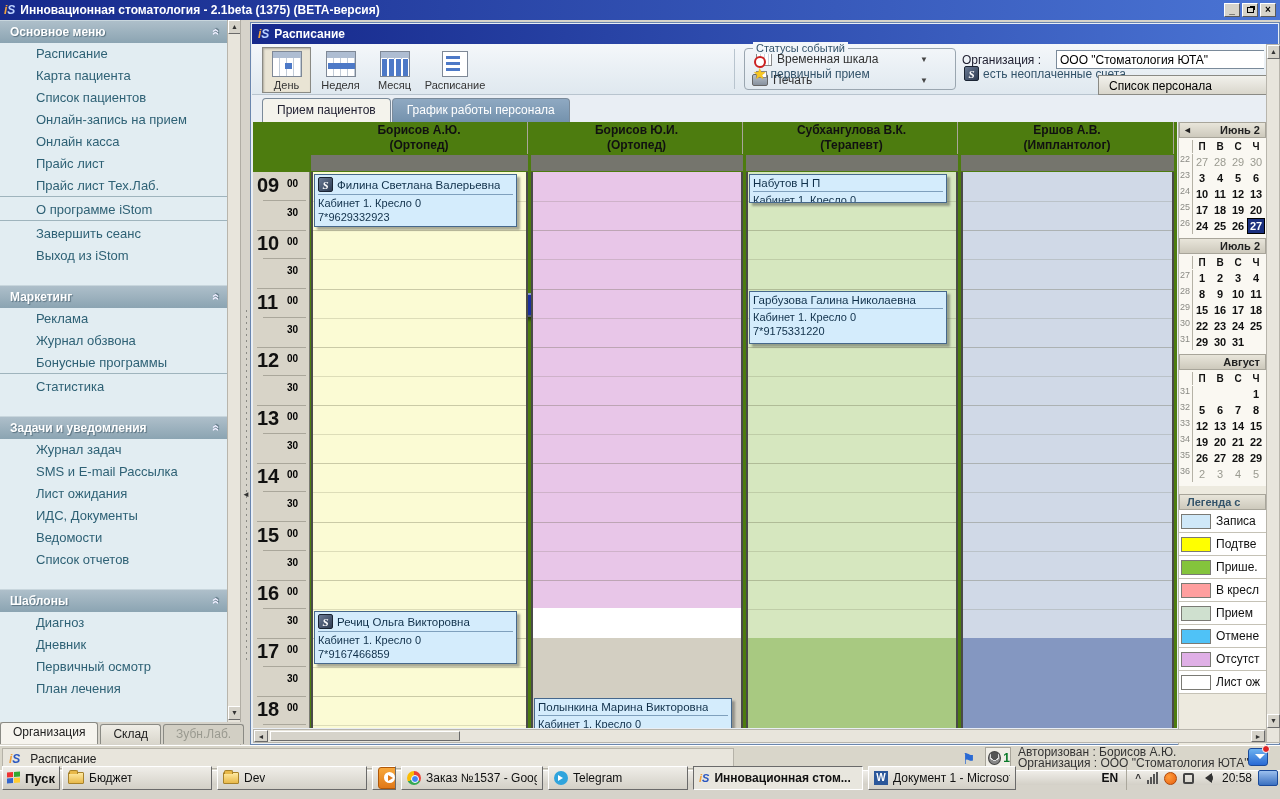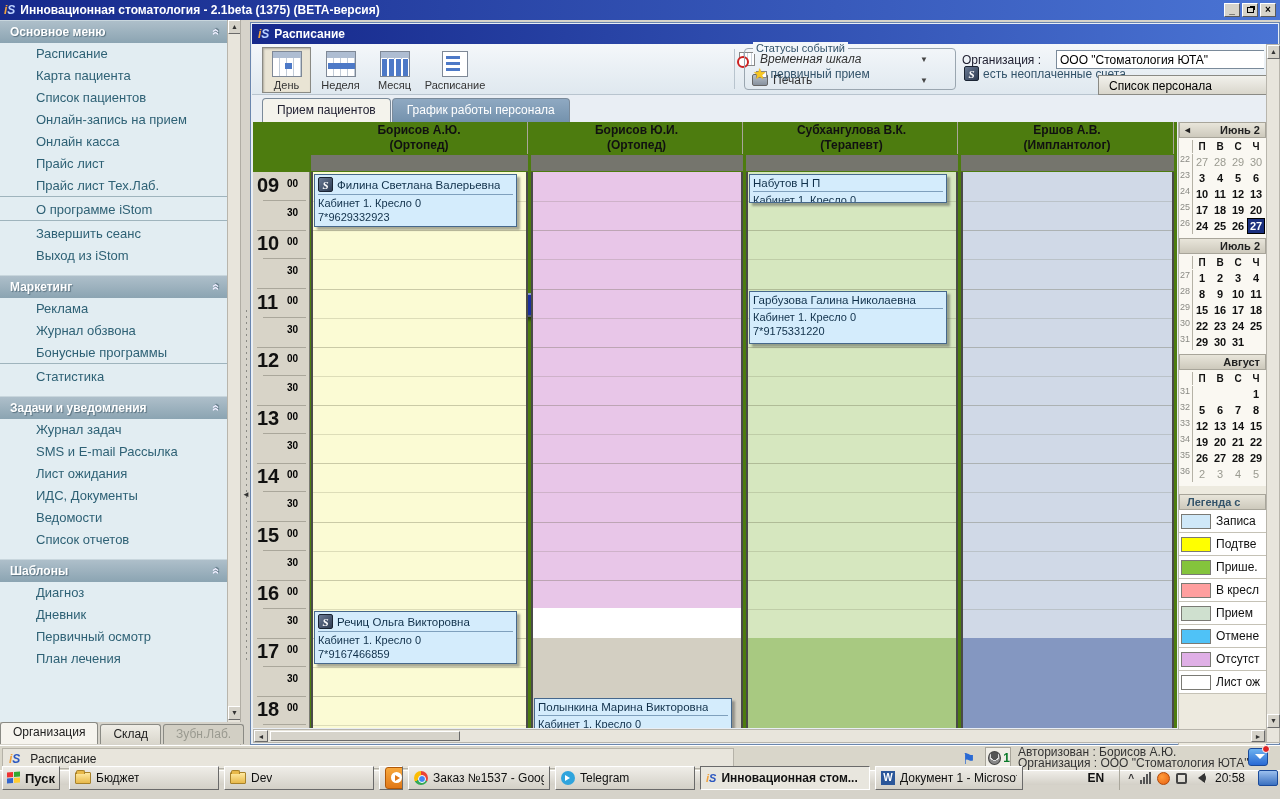--- a/index.html
+++ b/index.html
@@ -12,21 +12,21 @@
     display:flex;align-items:center;padding:0 4px;color:#fff;font-size:12px;font-weight:bold;}
   .logo-is{font-weight:bold;font-style:italic;font-size:12px;margin-right:5px;}
   .logo-is .li{color:#f0a23c;} .logo-is .ls{color:#bcd2ff;}
   #wincontrols{margin-left:auto;display:flex;gap:2px;}
   .winbtn{width:16px;height:14px;background:#d6d3ca;border:1px solid;border-color:#fff #5a5a5a #5a5a5a #fff;
     font-size:10px;line-height:11px;text-align:center;color:#000;font-weight:bold;}
   .glyph-restore{display:inline-block;width:7px;height:6px;border:1px solid #000;margin-top:3px;box-shadow:2px -2px 0 -1px #000;}
 
   
   #sidebar{left:0;top:20px;width:227px;height:702px;background:#e2edf2;overflow:hidden;}
-  .sb-header{height:23px;margin-top:8px;background:linear-gradient(to bottom,#aebfca,#8ba4b2);
+  .sb-header{height:23px;margin-top:18px;background:linear-gradient(to bottom,#aebfca,#8ba4b2);
     color:#fff;font-size:12px;font-weight:bold;display:flex;align-items:center;padding:0 8px 0 10px;
     text-shadow:1px 1px 1px #5a7280;border-top:1px solid #c8d6dd;}
   .sb-header:first-child{margin-top:0;}
   .sb-chevron{margin-left:auto;transform:rotate(-90deg);font-weight:bold;color:#eef;}
   .sb-item{height:22px;line-height:22px;padding-left:36px;font-size:13px;color:#2e6175;cursor:default;white-space:nowrap;}
   .sb-item.divided{border-bottom:1px solid #9fb4bd;margin-bottom:2px;}
   
   #sb-scroll{left:227px;top:20px;width:13px;height:702px;background:#e8e5dc;border-left:1px solid #b8b5ac;}
   .sc-btn{position:absolute;left:0;width:13px;height:14px;background:#d6d3ca;border:1px solid;
     border-color:#fff #6a6a6a #6a6a6a #fff;font-size:7px;line-height:12px;text-align:center;color:#333;}
@@ -145,21 +145,21 @@
     display:flex;align-items:center;}
   .person-ic{width:14px;height:14px;border-radius:50%;background:radial-gradient(circle at 50% 32%,#555 0 4px,#ddd 4px 5px,#888 5px);border:1px solid #444;margin-left:2px;}
   #person-count{color:#0a7a2a;font-size:12px;font-weight:bold;margin-left:2px;}
   #auth-block{position:absolute;left:1018px;top:1px;font-size:12px;color:#333;line-height:11px;}
   #notif-ic{position:absolute;left:1248px;top:2px;width:20px;height:18px;background:linear-gradient(#6db2f0,#2a6ad4);border-radius:3px;border:1px solid #1a4a9a;}
   #notif-ic::after{content:"";position:absolute;left:6px;top:5px;border:5px solid transparent;border-top-color:#fff;}
   #notif-ic .dot{position:absolute;right:-3px;top:-4px;width:8px;height:8px;background:#d22;border-radius:50%;border:1px solid #fff;}
 
   
   #taskbar{left:0;top:770px;width:1280px;height:15px;background:linear-gradient(#efede8,#d3d0c7);border-top:1px solid #fff;
-    display:flex;align-items:center;padding:0 2px;gap:9px;}
+    display:flex;align-items:center;padding:0 2px;gap:2px;}
   #startbtn{width:58px;height:24px;background:linear-gradient(#efede8,#cfccc2);border:1px solid;border-color:#fff #6a6a6a #6a6a6a #fff;
     display:flex;align-items:center;gap:4px;padding:0 4px;font-weight:bold;font-size:13px;color:#111;}
   .winflag{width:14px;height:12px;display:grid;grid-template-columns:6px 6px;grid-template-rows:5px 5px;gap:1px;transform:skewY(-5deg);}
   .winflag i{display:block;} .wf1{background:#e33;} .wf2{background:#3a3;} .wf3{background:#36c;} .wf4{background:#fc3;}
   .tb-item{height:24px;background:linear-gradient(#efede8,#d3d0c7);border:1px solid;border-color:#fff #6a6a6a #6a6a6a #fff;
     display:flex;align-items:center;gap:5px;padding:0 5px;font-size:12px;color:#111;overflow:hidden;white-space:nowrap;}
   .tb-item.active{background:#e8e6de;border-color:#6a6a6a #fff #fff #6a6a6a;font-weight:bold;}
   .tb-folder{width:16px;height:12px;background:linear-gradient(#ffe9a0,#e8b94a);border:1px solid #a8822a;border-radius:1px;position:relative;flex:none;}
   .tb-folder::before{content:"";position:absolute;left:0;top:-3px;width:7px;height:3px;background:#e8b94a;border:1px solid #a8822a;border-bottom:none;border-radius:2px 2px 0 0;}
   .tb-chrome{width:14px;height:14px;border-radius:50%;flex:none;background:conic-gradient(#ea4335 0 33%,#34a853 33% 66%,#fbbc05 66% 100%);position:relative;}
@@ -274,21 +274,21 @@
         <div class="viewbtn" style="left:118px;width:49px;">
           <div class="cal-ic month"></div>
           <div>Месяц</div>
         </div>
         <div class="viewbtn" style="left:172px;width:62px;">
           <div class="list-ic"></div>
           <div>Расписание</div>
         </div>
       </div>
     <div style="position:absolute;left:482px;top:5px;width:1px;height:40px;background:#b8c4ce;"></div>
-    <div class="drop-row" style="left:487px;top:6px;font-style:italic;">
+    <div class="drop-row" style="left:504px;top:6px;">
       <span class="tl-ic"></span>
       <span>Временная шкала</span>
     </div>
     <span class="drop-arrow" style="left:668px;top:11px;">▼</span>
     <div class="drop-row" style="left:500px;top:27px;">
       <span class="pr-ic"></span>
       <span>Печать</span>
     </div>
     <span class="drop-arrow" style="left:668px;top:32px;">▼</span>
     <div id="statusbox">

